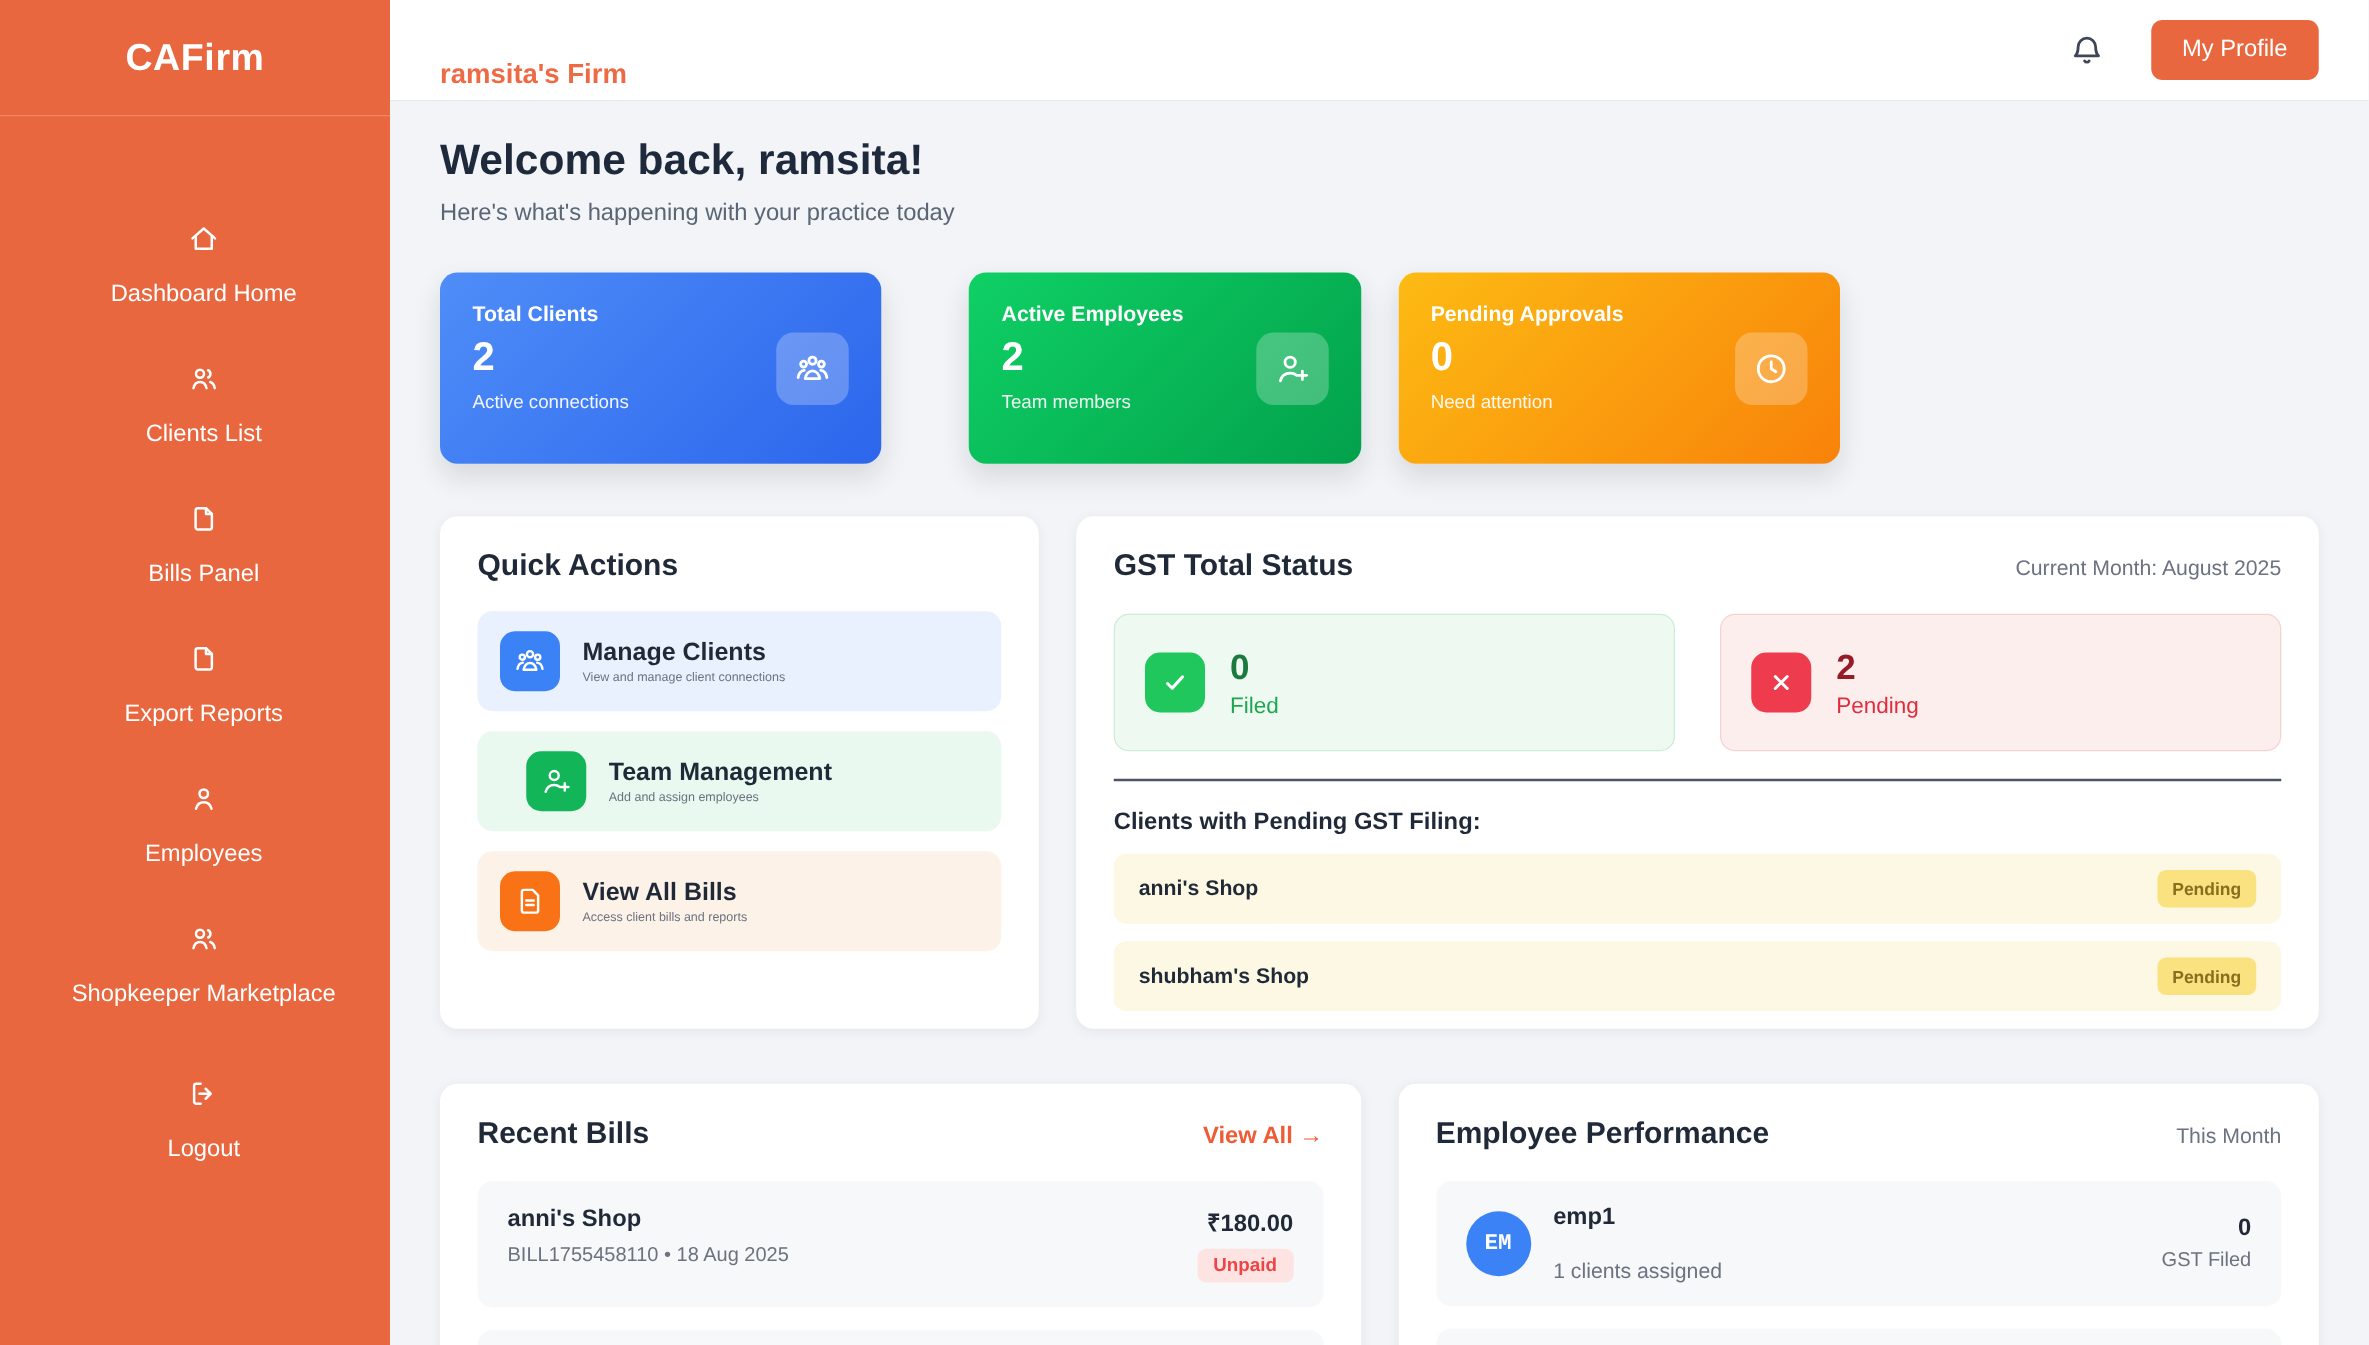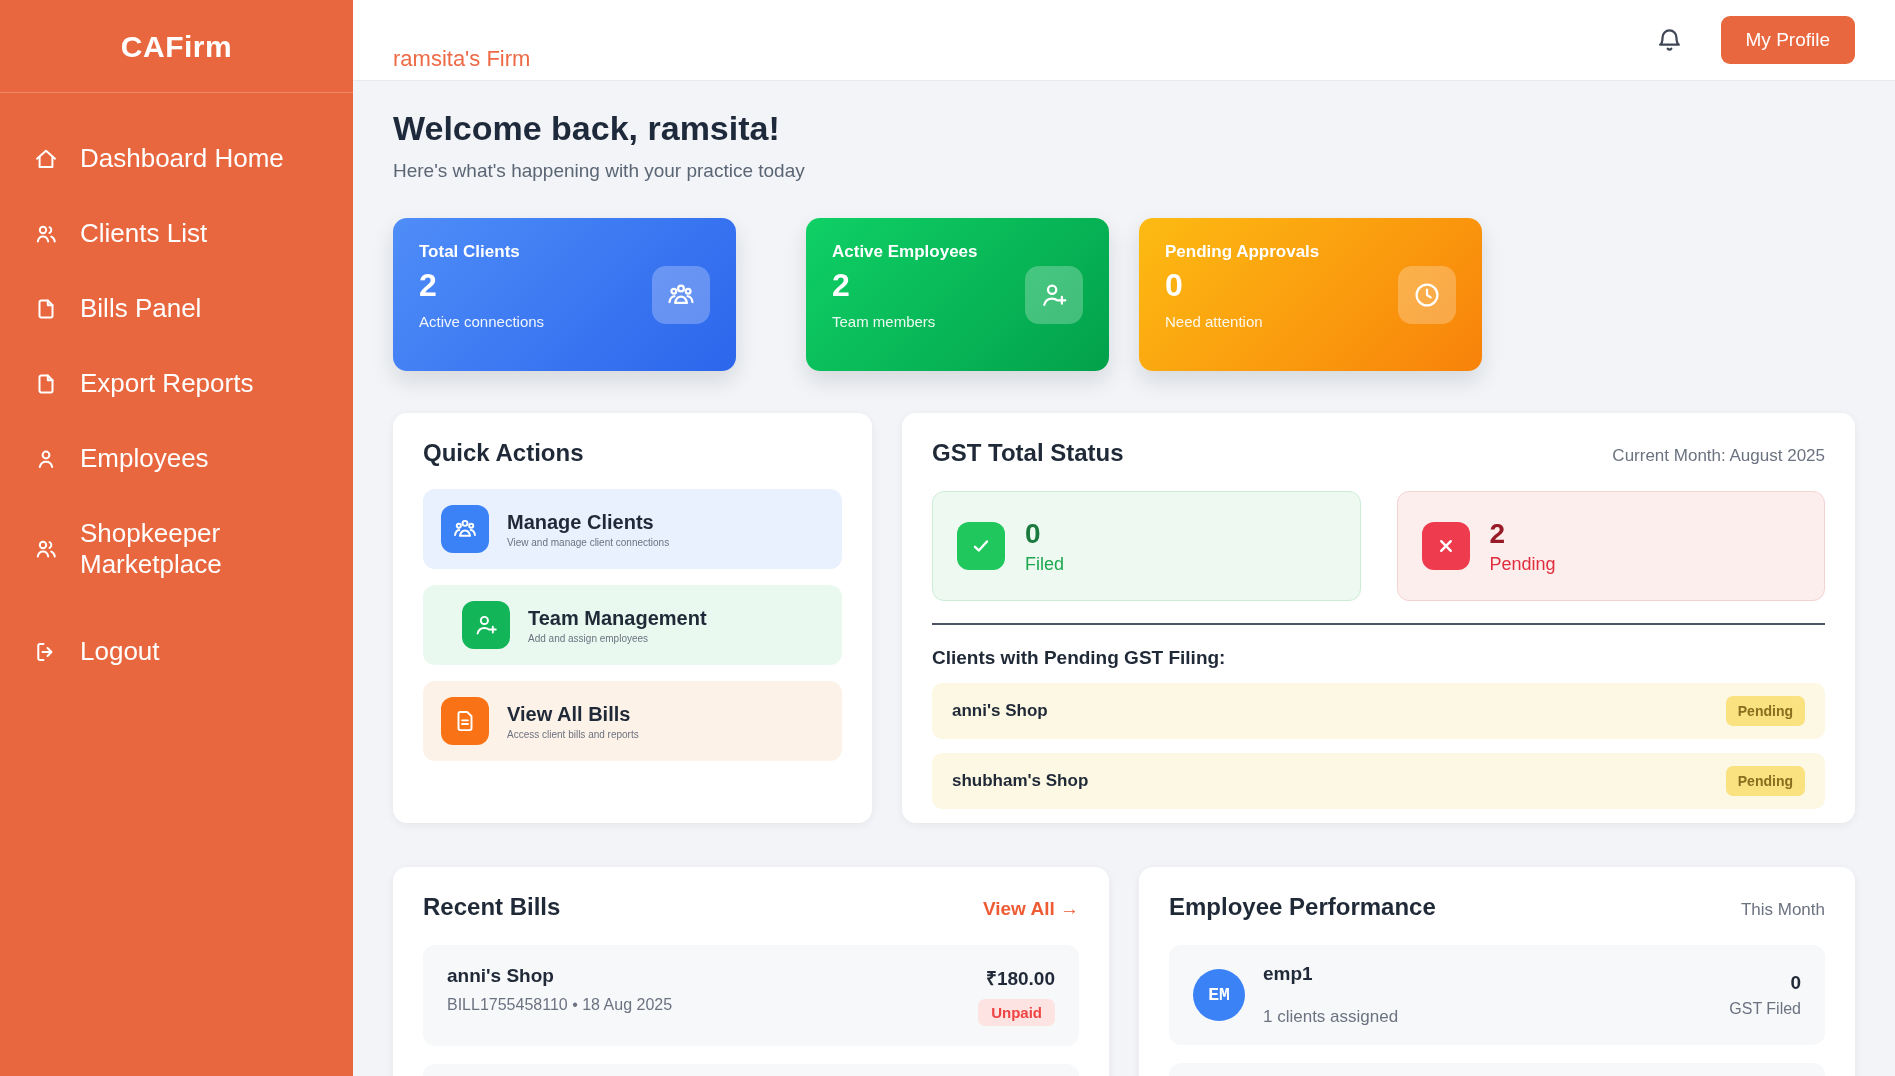--- a/index.html
+++ b/index.html
@@ -7,42 +7,42 @@
   body {
     font-family:"Liberation Sans", sans-serif;
     display:flex;
     background:#f2f4f7;
     color:#1f2937;
   }
   svg { display:block; }
 
   
   .sidebar {
-    width:353px; flex-shrink:0; height:100%;
+    width:312px; flex-shrink:0; height:100%;
     background:#e8673f; color:#fff;
-    display:flex; flex-direction:column;
+    display:flex; flex-direction:column;gap:36px;
   }
   .logo-wrap { padding:30px 0 28px; text-align:center; border-bottom:1px solid rgba(255,255,255,.22); }
   .logo { font-size:30px; font-weight:800; letter-spacing:.5px; }
   .nav { padding:50px 20px 0 34px; }
   .nav-item {
     display:flex; align-items:center; gap:22px;
-    font-size:26px; margin-bottom:44px; cursor:pointer;
+    font-size:19px; margin-bottom:44px; cursor:pointer;flex-direction:column;
   }
   .nav-icon svg { width:24px; height:24px; }
   .nav-item.logout { margin-top:56px; }
 
   
   .main-col { flex:1; display:flex; flex-direction:column; height:100%; }
   .topbar {
     height:81px; background:#fff; flex-shrink:0;
     display:flex; align-items:center; padding:0 40px;
     border-bottom:1px solid #e7e9ee;
   }
-  .firm-name { color:#ee6a45; font-size:22px; font-weight:400;margin-top:37px; }
+  .firm-name { color:#ee6a45; font-size:22px; font-weight:700;margin-top:37px; }
   .topbar-spacer { flex:1; }
   .bell { color:#3f4756; margin-right:38px; cursor:pointer; }
   .bell svg { width:27px; height:27px; }
   .profile-btn {
     background:#e8673f; color:#fff; border:none; cursor:pointer;
     font-family:inherit; font-size:19px; padding:13px 25px; border-radius:9px;
   }
 
   
   .content { flex:1; padding:24px 40px 0; overflow:hidden; }

